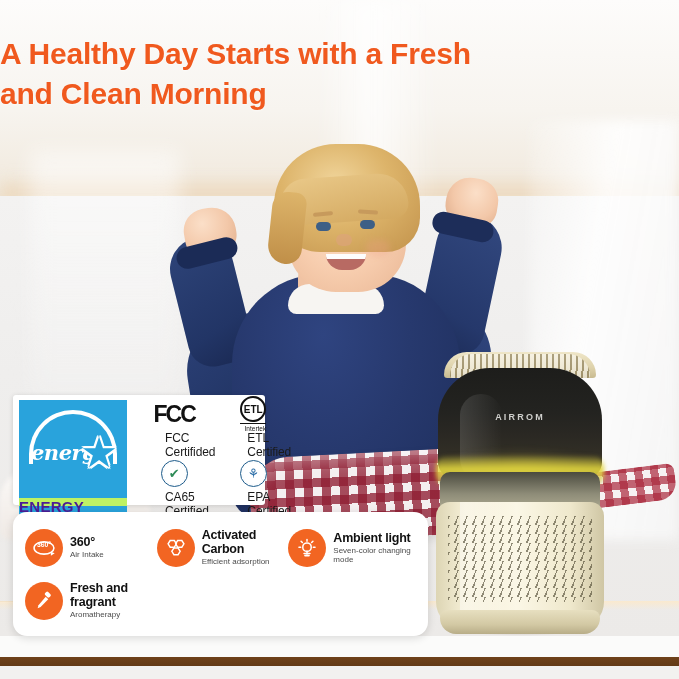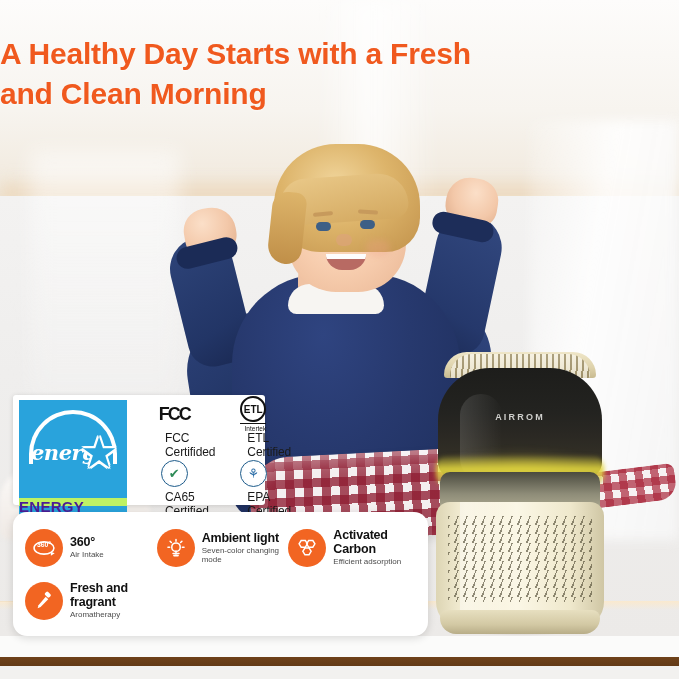--- a/index.html
+++ b/index.html
@@ -336,21 +336,21 @@
   .cert-cell {
     display: flex; flex-direction: column;
     align-items: center; justify-content: center;
   }
   .cert-mark { height: 28px; display: flex; align-items: center; justify-content: center; }
   .cert-caption {
     font-size: 12px; font-weight: 400; color: #1a1a1a;
     margin-top: 3px; letter-spacing: -0.1px; margin-left: 32px;
   }
   .fcc-mark {
-    font-size: 18px; font-weight: 700; color: #111;
+    font-size: 23px; font-weight: 700; color: #111;
     font-family: "Liberation Sans", sans-serif; letter-spacing: -2px;
   }
   .etl-wrap { text-align: right; }
   .etl-ring {
     width: 26px; height: 26px; border: 2.2px solid #111; border-radius: 50%;
     display: flex; align-items: center; justify-content: center;
     font-size: 10px; font-weight: 700; color: #111; margin: 0 auto;
   }
   .etl-sub {
     font-size: 6.5px; color: #111; border-top: 1px solid #111;
@@ -524,43 +524,43 @@
       </div>
       <div class="feat-txt">
         <div class="feat-title">360°</div>
         <div class="feat-sub">Air Intake</div>
       </div>
     </div>
 
 
     <div class="feat">
       <div class="feat-ico">
+        <svg width="22" height="20" viewBox="0 0 26 24" fill="none" stroke="#fff" stroke-width="1.7">
+          <path d="M6 3 L11 3 L13.5 7 L11 11 L6 11 L3.5 7 Z"></path>
+          <path d="M15 3 L20 3 L22.5 7 L20 11 L15 11 L12.5 7 Z"></path>
+          <path d="M10.5 12 L15.5 12 L18 16 L15.5 20 L10.5 20 L8 16 Z"></path>
+        </svg>
+      </div>
+      <div class="feat-txt">
+        <div class="feat-title">Activated Carbon</div>
+        <div class="feat-sub">Efficient adsorption</div>
+      </div>
+    </div>
+
+    <div class="feat">
+      <div class="feat-ico">
         <svg width="22" height="22" viewBox="0 0 26 26" fill="none" stroke="#fff" stroke-width="1.8" stroke-linecap="round">
           <circle cx="13" cy="12" r="5"></circle>
           <path d="M13 17 V20 M9.5 19.5 H16.5 M10.5 22 H15.5"></path>
           <path d="M13 3 V5 M5.5 12 H3.5 M22.5 12 H20.5 M7.5 6.5 L6 5 M18.5 6.5 L20 5"></path>
         </svg>
       </div>
       <div class="feat-txt">
         <div class="feat-title">Ambient light</div>
         <div class="feat-sub">Seven-color changing mode</div>
-      </div>
-    </div>
-
-    <div class="feat">
-      <div class="feat-ico">
-        <svg width="22" height="20" viewBox="0 0 26 24" fill="none" stroke="#fff" stroke-width="1.7">
-          <path d="M6 3 L11 3 L13.5 7 L11 11 L6 11 L3.5 7 Z"></path>
-          <path d="M15 3 L20 3 L22.5 7 L20 11 L15 11 L12.5 7 Z"></path>
-          <path d="M10.5 12 L15.5 12 L18 16 L15.5 20 L10.5 20 L8 16 Z"></path>
-        </svg>
-      </div>
-      <div class="feat-txt">
-        <div class="feat-title">Activated Carbon</div>
-        <div class="feat-sub">Efficient adsorption</div>
       </div>
     </div>
 
     <div class="feat">
       <div class="feat-ico">
         <svg width="22" height="22" viewBox="0 0 26 26">
           <rect x="14" y="3" width="7" height="5" rx="1.6" fill="#fff" transform="rotate(45 17.5 5.5)"></rect>
           <path d="M15 8 L18 11 L9 20 L5.5 21.5 L6.5 18 Z" fill="#fff"></path>
         </svg>
       </div>

